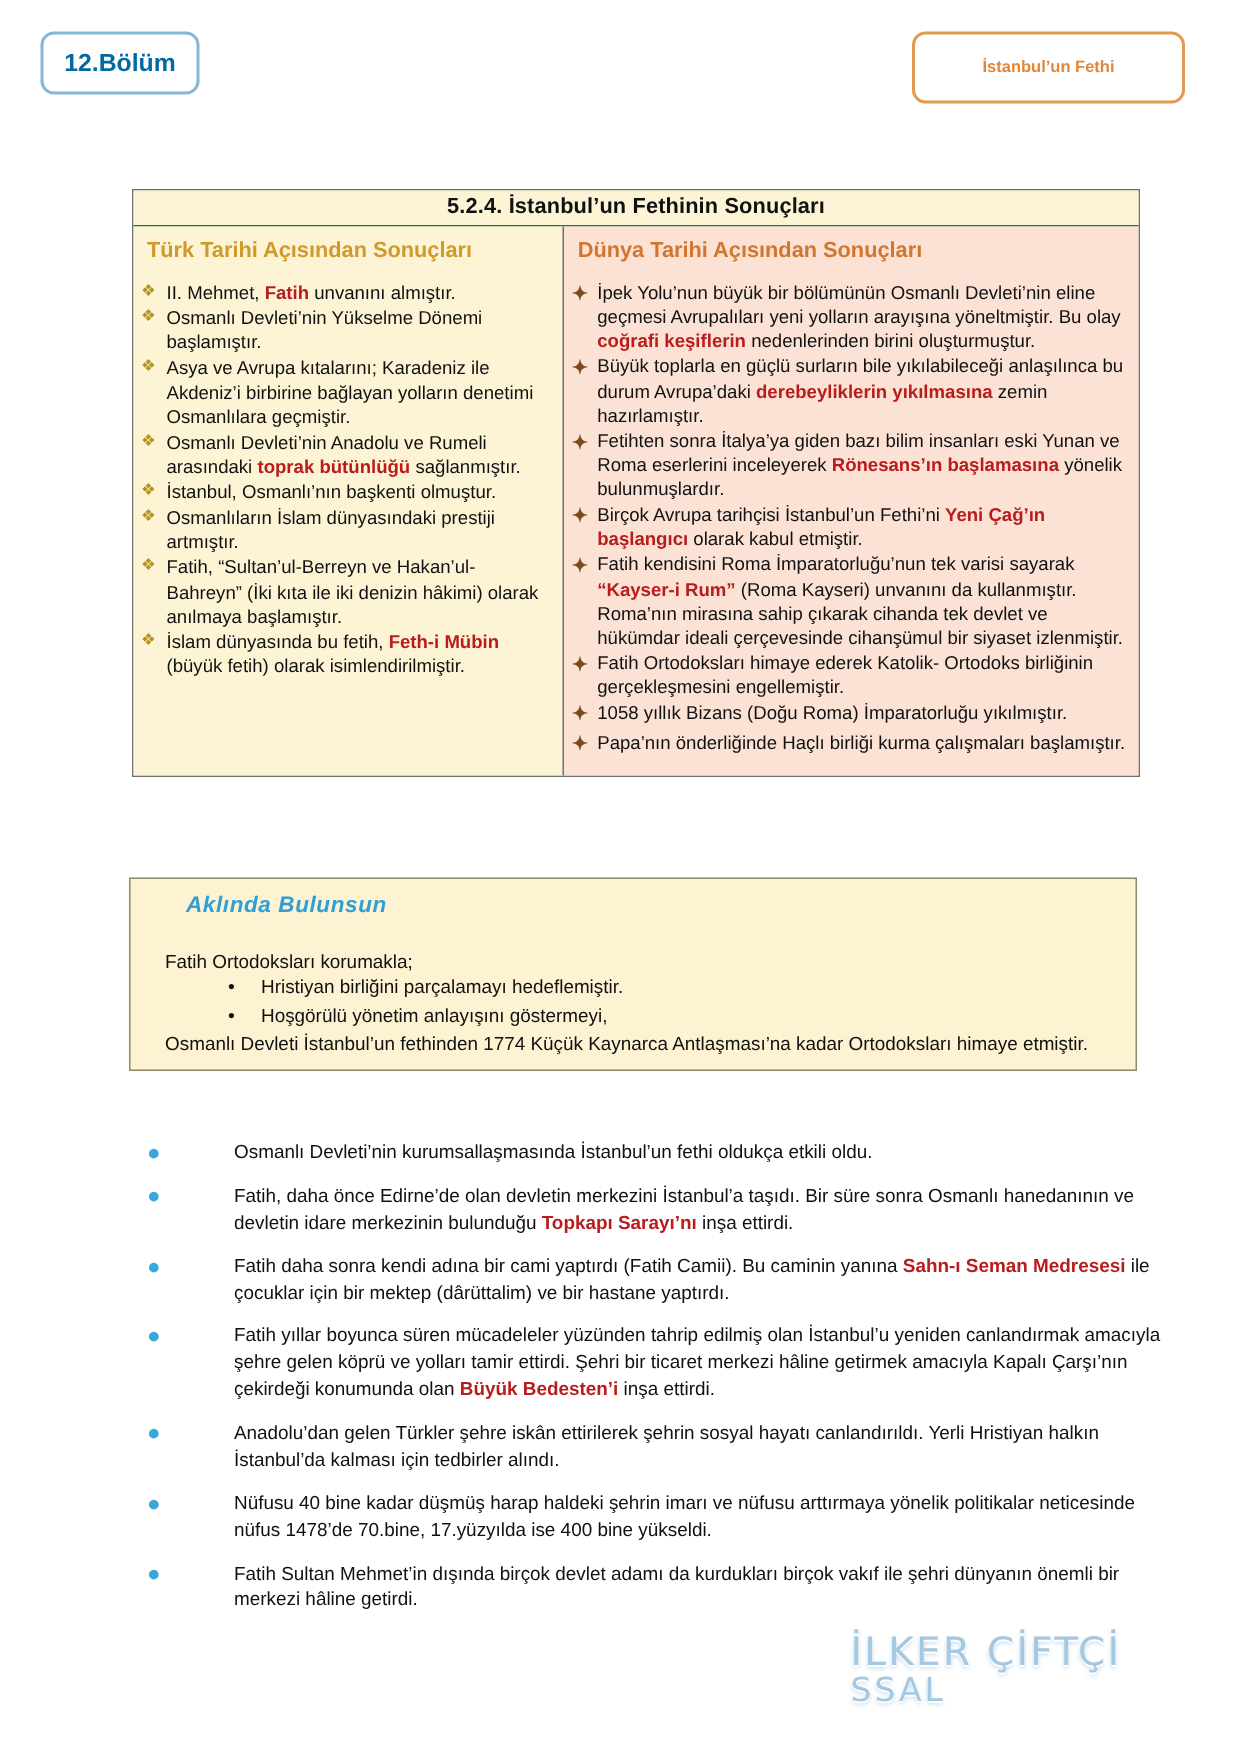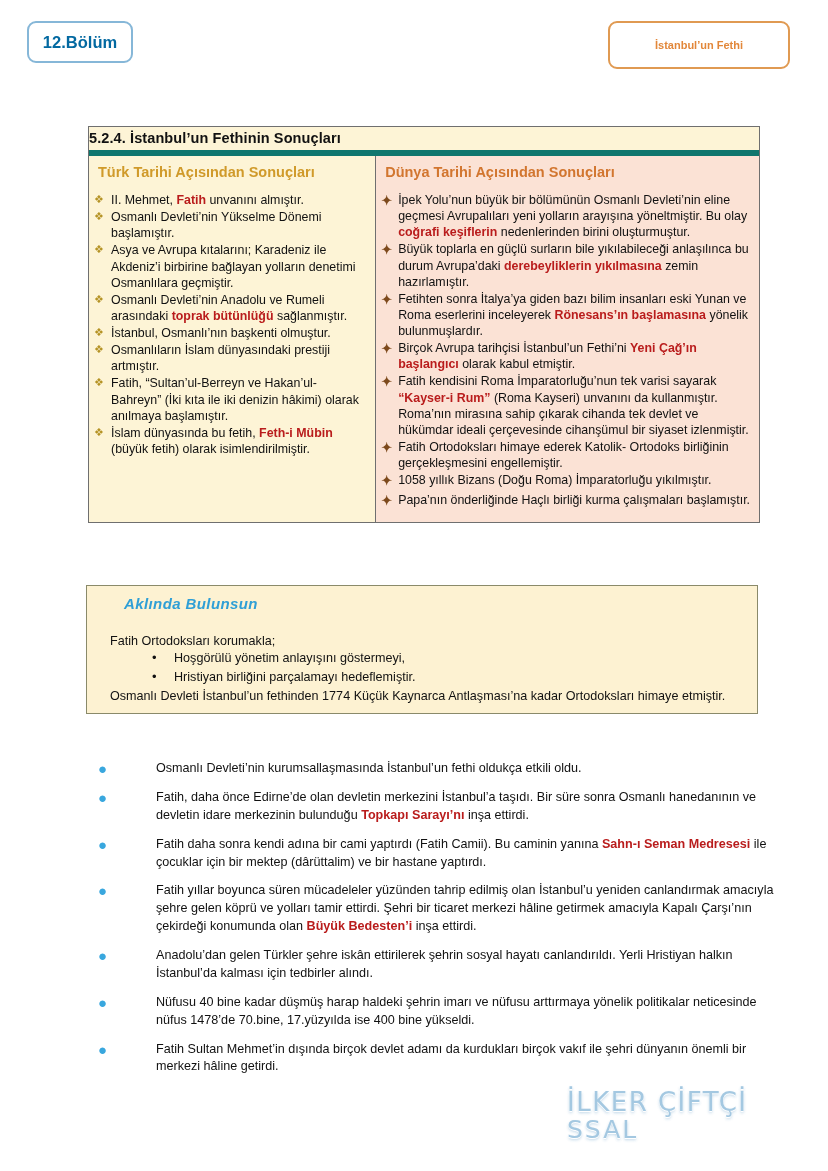--- a/index.html
+++ b/index.html
@@ -51,23 +51,23 @@
   .results-table {
     position: absolute;
     left: 88px;
     top: 126px;
     width: 672px;
     border: 1px solid #6f6f6f;
     box-sizing: border-box;
     background: #fdf4d6;
   }
   .results-head {
-    border-bottom: 6px solid #0f766e;
+    border-bottom: 1px solid #0f766e;
     background: #fdf4d6;
-    text-align: left;
+    text-align: center;
     font-weight: bold;
     font-size: 14.5px;
     padding: 3px 0 4px 0;
     letter-spacing: 0.1px;
   }
   .results-cols {
     display: flex;
     align-items: stretch;
   }
   .col {
@@ -201,21 +201,21 @@
   .watermark .wm-line {
     font-family: "DejaVu Sans", sans-serif;
     font-size: 26px;
     letter-spacing: 1.5px;
     line-height: 1.08;
     color: #9dc4df;
     text-shadow: 0 1px 0 #ffffff, 0 2px 3px rgba(120,170,205,0.55);
     opacity: 0.92;
   }
   .watermark .wm-line-2 {
-    font-size: 25px;
+    font-size: 22px;
     letter-spacing: 2px;
   }
 </style>
 </head>
 <body>
 
 <div class="badge badge-chapter">
   <span>12.Bölüm</span>
 </div>
 <div class="badge badge-topic">
@@ -299,22 +299,22 @@
           </li>
         </ul>
     </div>
   </div>
 </div>
 
 <div class="note-box">
   <div class="note-title">Aklında Bulunsun</div>
   <p class="note-lead">Fatih Ortodoksları korumakla;</p>
   <ul class="note-list" id="note-list">
+      <li>Hristiyan birliğini parçalamayı hedeflemiştir.</li>
       <li>Hoşgörülü yönetim anlayışını göstermeyi,</li>
-      <li>Hristiyan birliğini parçalamayı hedeflemiştir.</li>
     </ul>
   <p class="note-tail">Osmanlı Devleti İstanbul’un fethinden 1774 Küçük Kaynarca Antlaşması’na kadar Ortodoksları himaye etmiştir.</p>
 </div>
 
 <ul class="facts" id="facts-list">
     <li>
       <span class="bullet">●</span>
       <span class="txt"><span>Osmanlı Devleti’nin kurumsallaşmasında İstanbul’un fethi oldukça etkili oldu.</span></span>
     </li>
     <li>

